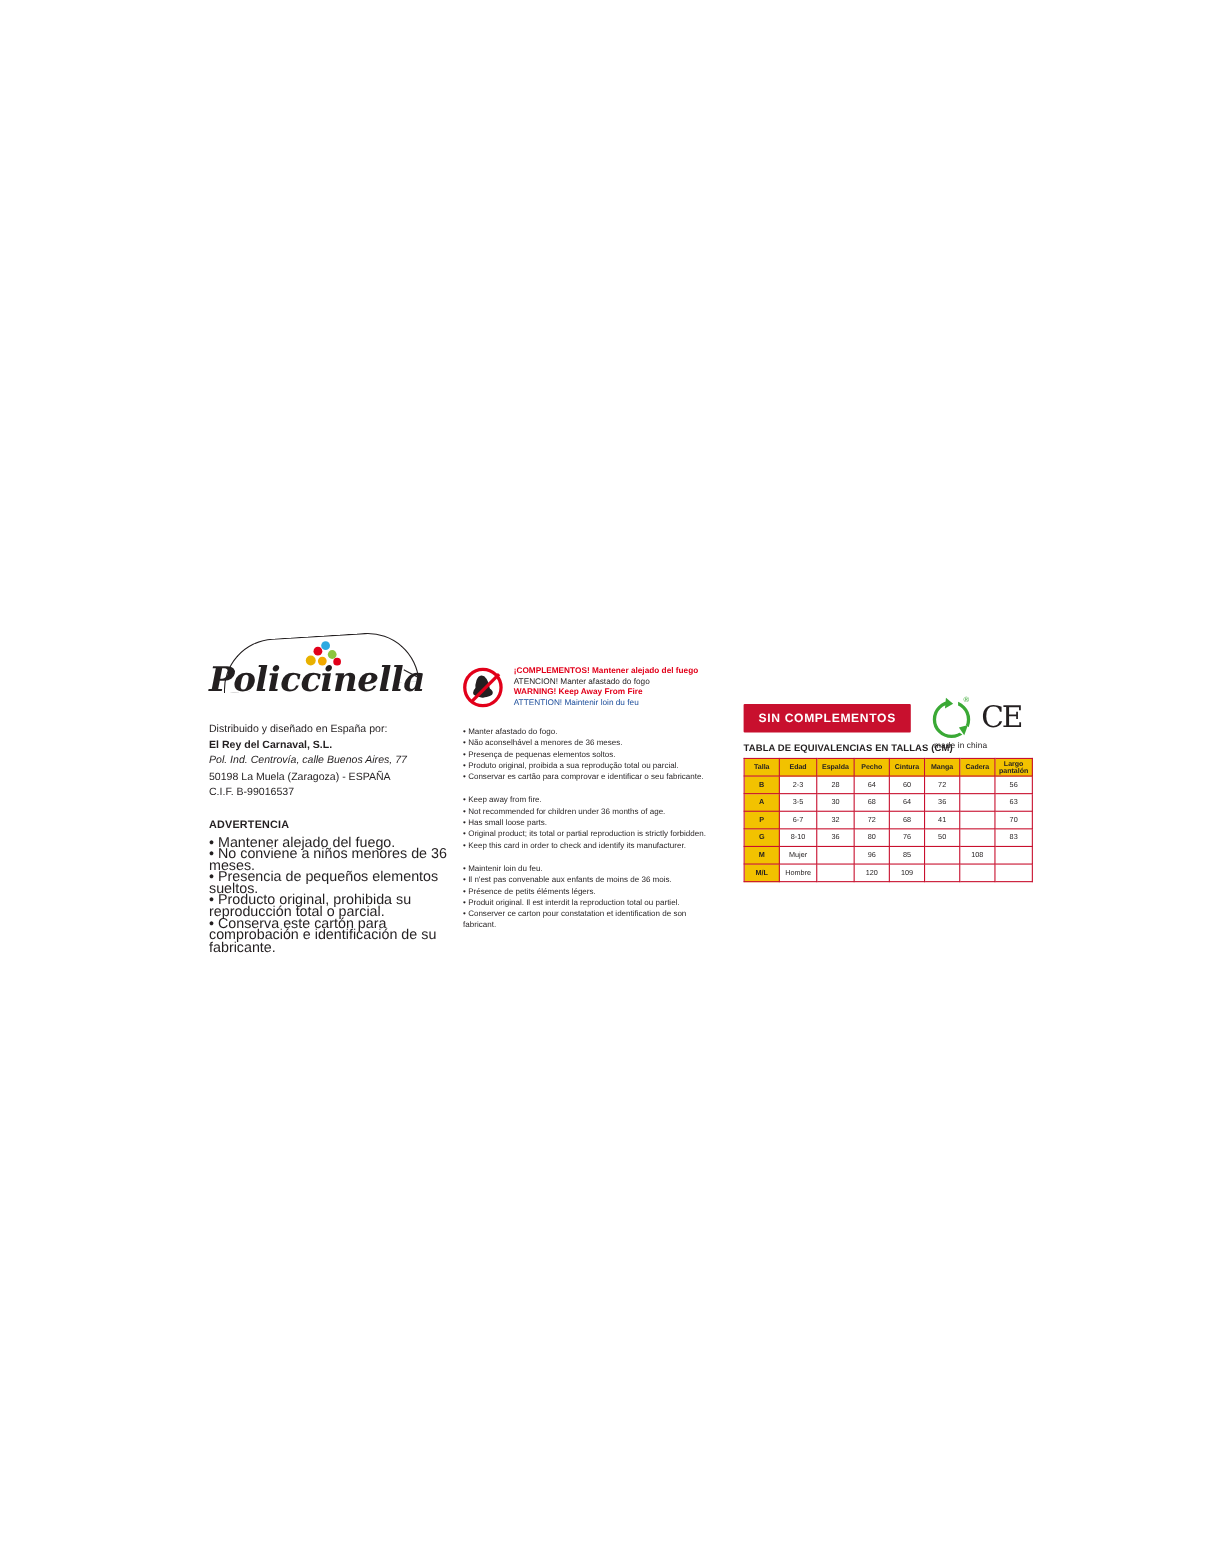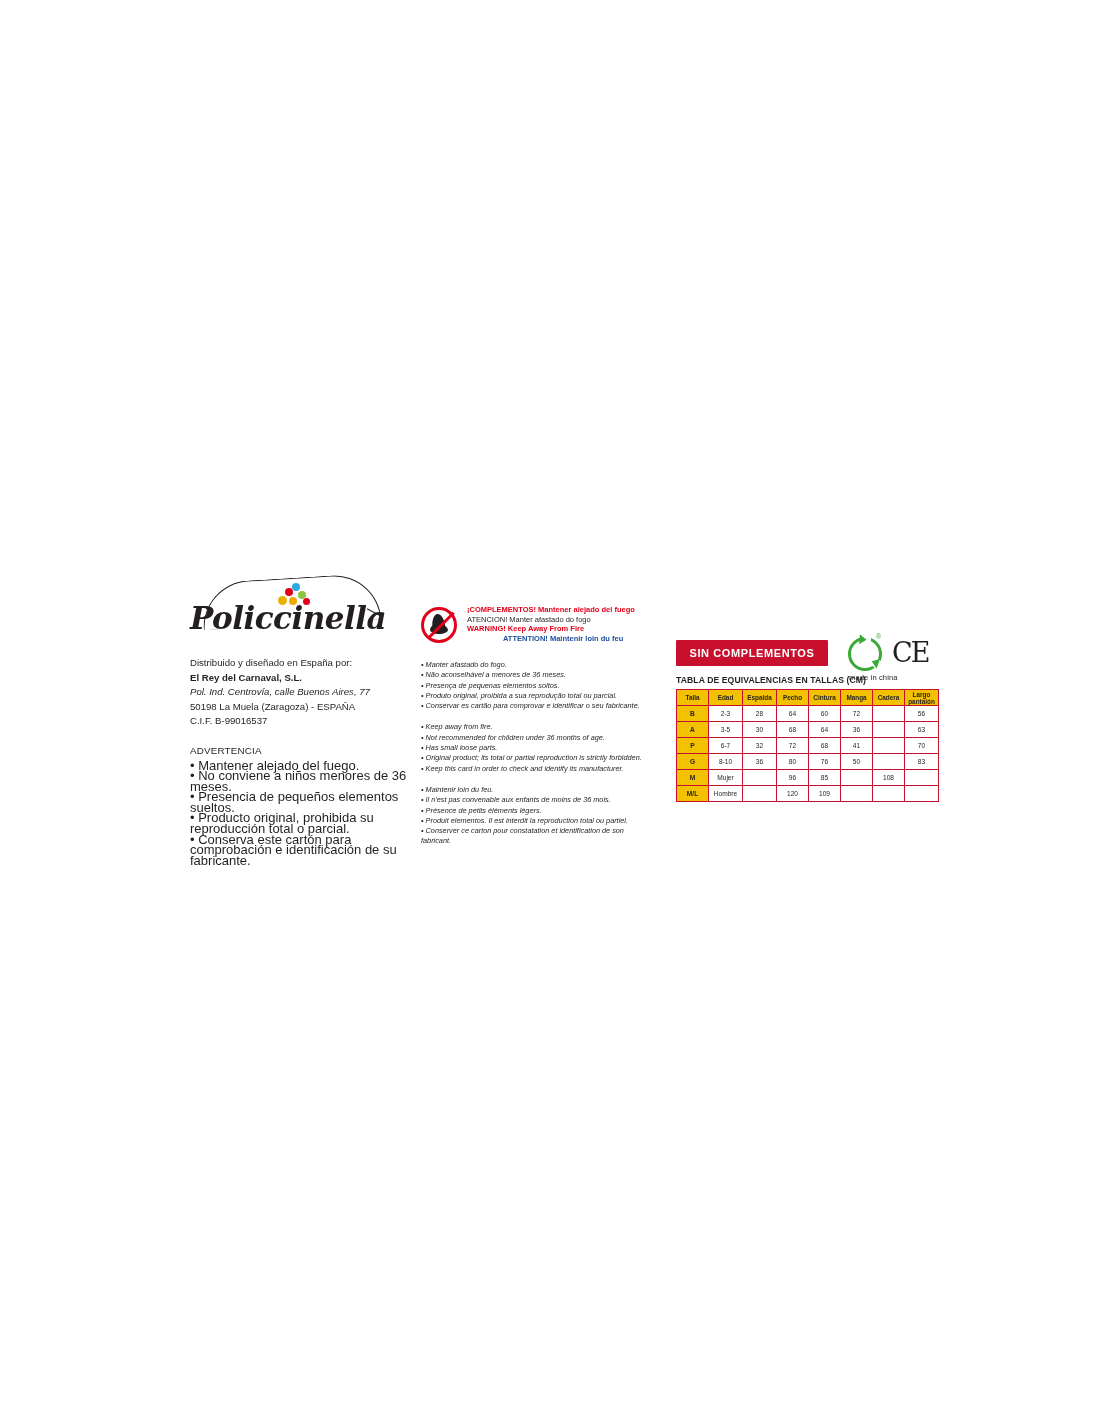--- a/index.html
+++ b/index.html
@@ -86,21 +86,21 @@
     font-size: 9.6px;
     line-height: 14.5px;
     color: #231f20;
   }
   .addr .b { font-weight: 700; }
   .addr .it { font-style: italic; }
 
   .adv-title {
     margin-top: 16px;
     font-size: 9.8px;
-    font-weight: 400;
+    font-weight: 700;
     letter-spacing: 0.2px;
   }
   .bullets {
     margin-top: 5px;
     font-size: 13px;
     line-height: 10.6px;
     color: #231f20;
   }
   .bullets div { white-space: normal; }
 
@@ -154,27 +154,26 @@
   .warn-lines {
     position: absolute;
     left: 46px;
     top: 0px;
     font-size: 7.5px;
     line-height: 9.6px;
     width: 180px;
   }
   .warn-lines b { font-weight: 400; }
   .warn-lines .red { color: #e2001a; font-weight: 700; }
-  .warn-lines .blue { color: #1d4e9b; font-weight: 700; margin-left: 36px; }
+  .warn-lines .blue { color: #1d4e9b; font-weight: 400; }
 
   .mid-block {
     font-size: 7.3px;
     line-height: 10.3px;
     margin-top: 9px;
-    font-style: italic;
   }
   .mid-block.gap { margin-top: 11px; }
 
   
   .col-right {
     position: absolute;
     left: 676px;
     top: 640px;
     width: 260px;
   }
@@ -377,21 +376,21 @@
       <div>• Not recommended for children under 36 months of age.</div>
       <div>• Has small loose parts.</div>
       <div>• Original product; its total or partial reproduction is strictly forbidden.</div>
       <div>• Keep this card in order to check and identify its manufacturer.</div>
     </div>
 
     <div class="mid-block gap">
       <div>• Maintenir loin du feu.</div>
       <div>• Il n'est pas convenable aux enfants de moins de 36 mois.</div>
       <div>• Présence de petits éléments légers.</div>
-      <div>• Produit elementos. Il est interdit la reproduction total ou partiel.</div>
+      <div>• Produit original. Il est interdit la reproduction total ou partiel.</div>
       <div>• Conserver ce carton pour constatation et identification de son fabricant.</div>
     </div>
   </div>
 
   <div class="col-right">
 
     <div class="sin-comp">SIN COMPLEMENTOS</div>
 
     <div class="marks">
       <div class="green-arrows">

